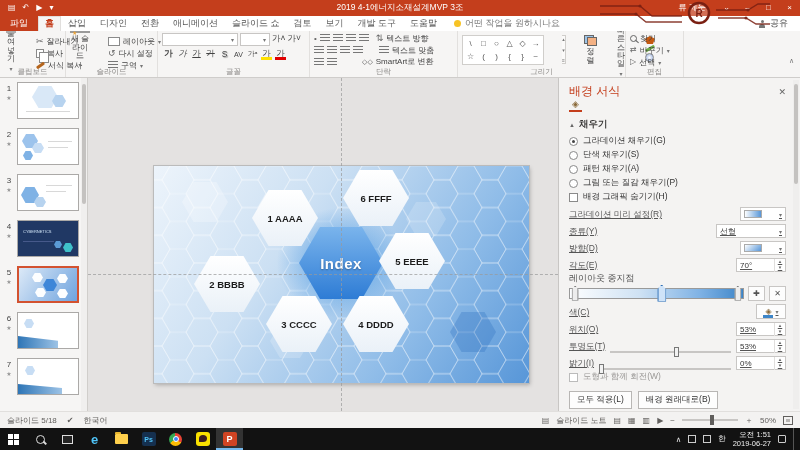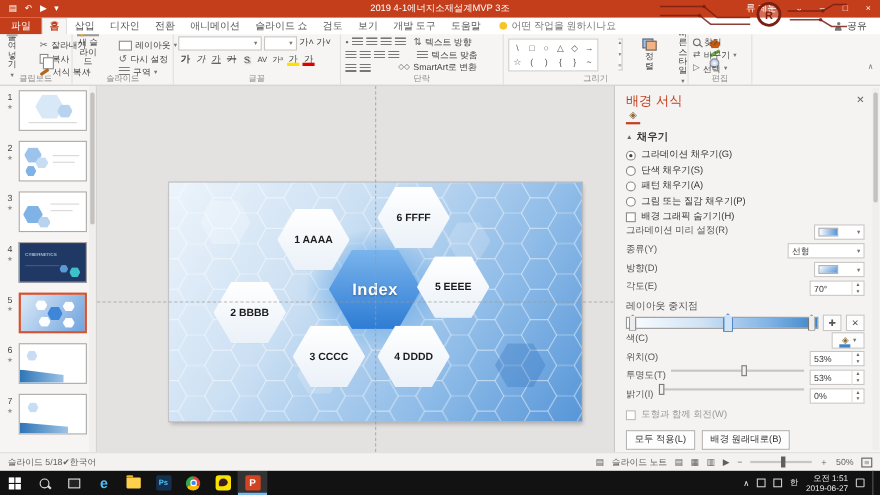--- a/index.html
+++ b/index.html
@@ -100,21 +100,21 @@
   .pane-title { display:flex; justify-content:space-between; align-items:center; color:#C43E1C; font-size:12px; height:15px; }
   .pane-x { color:#666; font-size:9px; }
   .cat-row { height:15px; display:flex; align-items:flex-start; }
   .cat-icon { border-bottom:2px solid #C43E1C; padding:0 3px 1px 3px; color:#8a6a3a; font-size:9px; }
   .sec-head { display:flex; align-items:center; gap:4px; font-weight:bold; color:#3b3a39; font-size:9.5px; margin:4px 0 3px 0; }
   .tri { font-size:6px; color:#666; }
   .opt-row { display:flex; align-items:center; gap:5px; height:14px; color:#333; font-size:8.5px; }
   .radio { width:9px; height:9px; border:1px solid #8a8a8a; border-radius:50%; background:#fff; position:relative; flex:none; }
   .radio.sel::after { content:""; position:absolute; inset:2px; border-radius:50%; background:#444; }
   .checkbox { width:9px; height:9px; border:1px solid #8a8a8a; background:#fff; flex:none; }
-  .ctl-row { display:flex; align-items:flex-start; justify-content:space-between; height:17px; color:#555; font-size:8.5px; }
+  .ctl-row { display:flex; align-items:flex-end; justify-content:space-between; height:17px; color:#555; font-size:8.5px;text-decoration:underline; }
   .dd { height:14px; background:#fff; border:1px solid #C8C6C4; display:flex; align-items:center; gap:3px; padding:0 3px; font-size:8px; color:#444; }
   .dd .caret { margin-left:auto; }
   .gsw { width:18px; height:8px; background:linear-gradient(90deg,#FDFEFF,#5796D8); border:1px solid #AAA; }
   .spin { width:50px; height:14px; background:#fff; border:1px solid #C8C6C4; display:flex; align-items:center; }
   .spin .val { flex:1; padding-left:3px; font-size:8px; color:#333; }
   .spin .arr { width:11px; border-left:1px solid #E0DEDC; display:flex; flex-direction:column; align-items:center; font-size:4.5px; color:#666; line-height:6.5px; }
   .stops-row { display:flex; align-items:center; gap:4px; height:18px; }
   .gbar { flex:1; height:11px; border:1px solid #999; background:linear-gradient(90deg,#FDFEFF 0%,#CFE2F4 40%,#7FB2E5 75%,#3D85C8 100%); position:relative; }
   .gstop { position:absolute; top:-3px; width:7px; height:15px; background:#EDEDED; border:1px solid #777; clip-path:polygon(50% 0,100% 28%,100% 100%,0 100%,0 28%); transform:translateX(-50%); }
   .gstop.sel { background:#CFE3F8; border-color:#2B6CB3; width:9px; top:-4px; height:17px; }
@@ -124,21 +124,21 @@
   .colorbtn .cb::after { content:""; position:absolute; left:0; right:0; bottom:-2px; height:3px; background:#3D85C8; }
   .slider { flex:1; height:2px; background:#C8C6C4; position:relative; margin:0 5px; }
   .slider .handle { position:absolute; top:-4px; width:5px; height:10px; background:#F2F2F2; border:1px solid #777; }
   .dim { color:#9a9896; }
   .pane-btns { display:flex; gap:6px; margin-top:7px; }
   .pbtn { background:#FDFDFD; border:1px solid #B8B6B4; padding:2px 7px; font-size:8.5px; color:#333; }
   #pane-sb { position:absolute; right:1px; top:2px; bottom:2px; width:6px; background:#EFEEED; }
   #pane-sb div { position:absolute; top:4px; left:1px; width:4px; height:100px; background:#C4C2C0; border-radius:2px; }
 
   
-  #statusbar { position:absolute; left:0; right:0; top:411px; height:17px; background:#F3F2F1; border-top:1px solid #E1DFDD; display:flex; align-items:center; padding:0 7px; color:#605E5C; font-size:8px; }
+  #statusbar { position:absolute; left:0; right:0; top:411px; height:17px; background:#F3F2F1; border-top:1px solid #E1DFDD; display:flex; align-items:center; padding:0 7px; color:#605E5C; font-size:8px; gap:10px; }
   .sb-right { margin-left:auto; display:flex; align-items:center; gap:7px; }
   .vicon { font-size:8px; color:#605E5C; }
   .zoom-track { width:56px; height:2px; background:#C8C6C4; position:relative; }
   .zoom-track .zh { position:absolute; left:50%; top:-4px; width:4px; height:10px; background:#605E5C; }
   .fit { width:10px; height:9px; border:1px solid #605E5C; position:relative; }
   .fit::after { content:""; position:absolute; inset:2px; background:#B8B6B4; }
 
   
   #taskbar { position:absolute; left:0; right:0; bottom:0; height:22px; background:#121212; display:flex; align-items:center; color:#fff; z-index:30; }
   .tbi { width:27px; height:22px; display:flex; align-items:center; justify-content:center; flex:none; }

